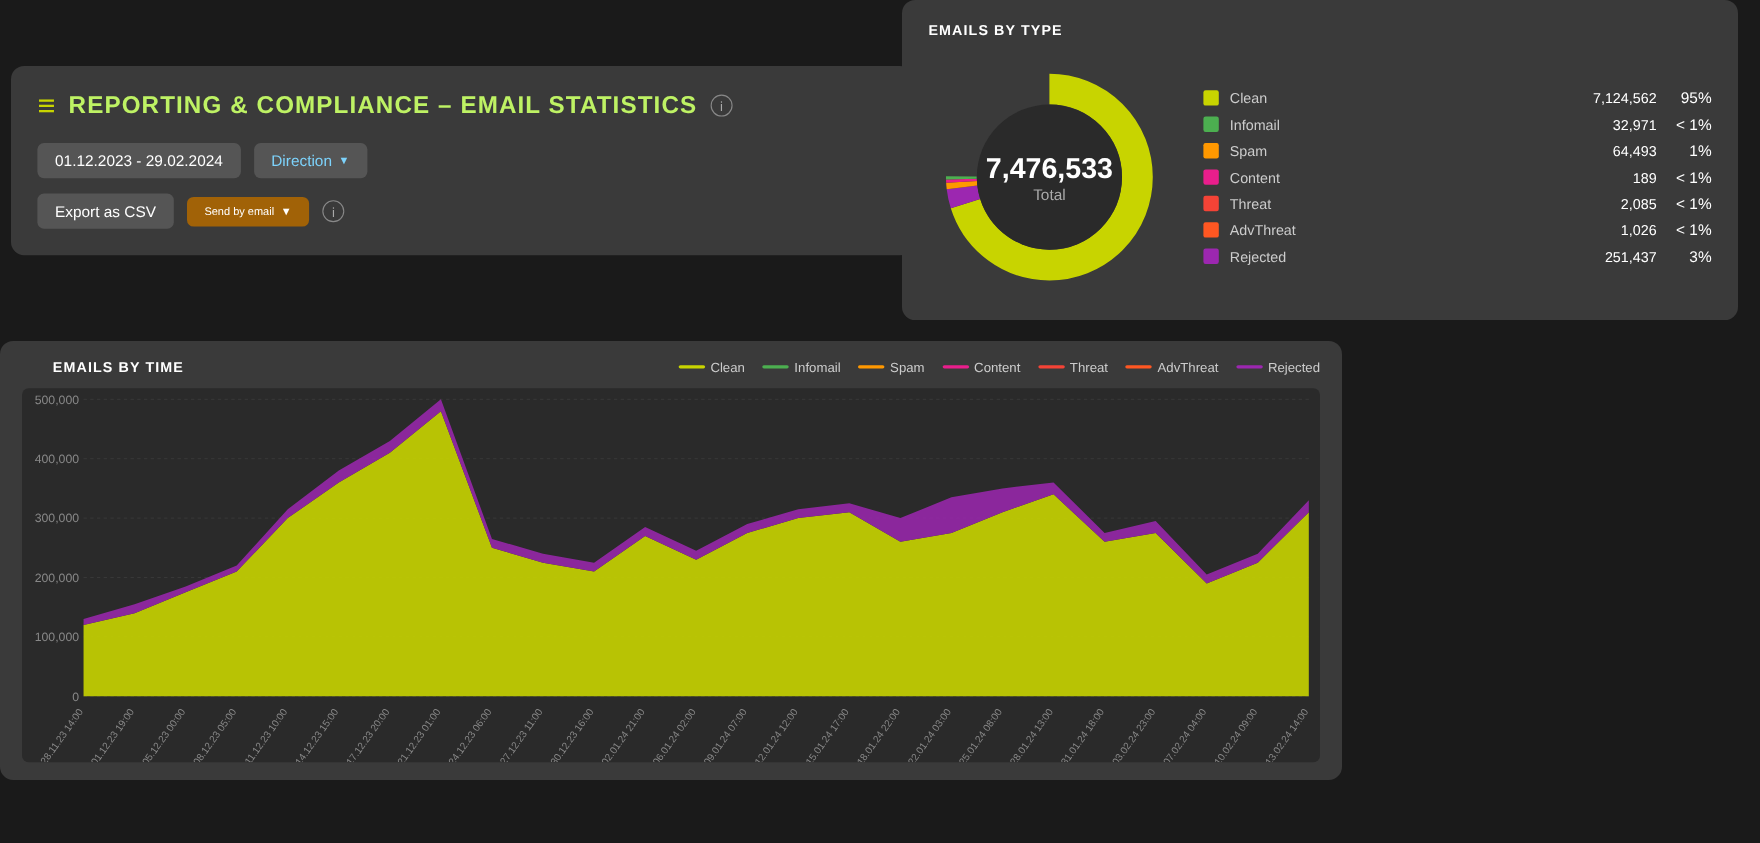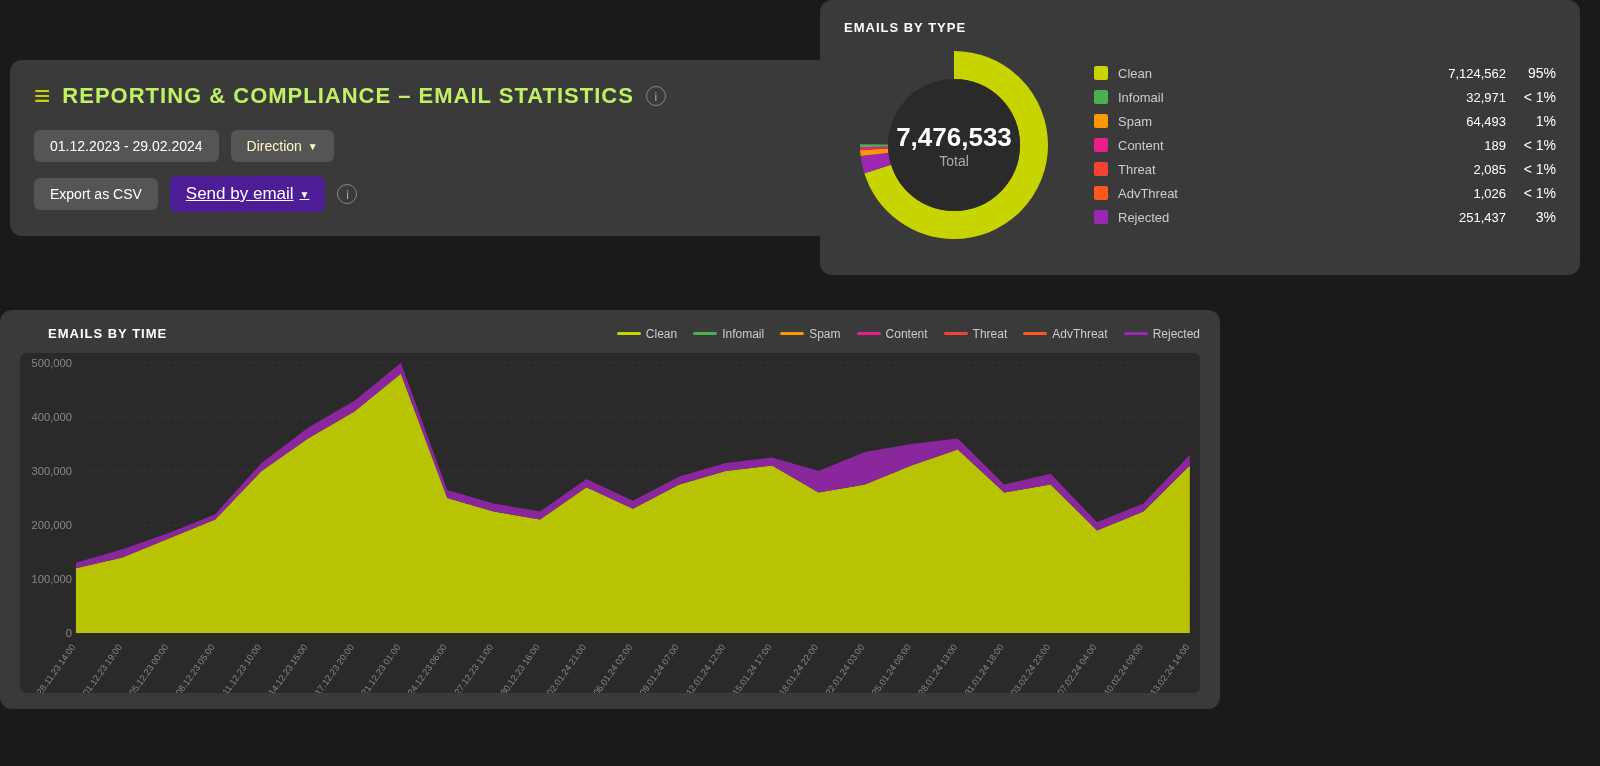--- a/index.html
+++ b/index.html
@@ -64,21 +64,21 @@
       border: none;
       color: #fff;
       padding: 8px 16px;
       border-radius: 6px;
       font-size: 14px;
       cursor: pointer;
     }
     .direction-btn {
       background: #555;
       border: none;
-      color: #fef9c3;
+      color: #7dd3fc;
       padding: 8px 16px;
       border-radius: 6px;
       font-size: 14px;
       cursor: pointer;
       display: flex;
       align-items: center;
       gap: 6px;
     }
     .direction-btn::after {
       content: '▼';
@@ -93,31 +93,30 @@
       background: #555;
       border: none;
       color: #fff;
       padding: 8px 16px;
       border-radius: 6px;
       font-size: 14px;
       cursor: pointer;
       text-align: center;
     }
     .email-btn {
-      background: #4c1d95;
+      background: #a16207;
       border: none;
       color: #fff;
       padding: 8px 16px;
       border-radius: 6px;
-      font-size: 17px;
+      font-size: 10px;
       cursor: pointer;
       display: flex;
       align-items: center;
       gap: 6px;
-      text-decoration: underline;
     }
     .email-btn::after {
       content: '▼';
       font-size: 10px;
     }
 
     
     .emails-type-panel {
       position: absolute;
       top: 0px;
@@ -126,20 +125,21 @@
       background: #3a3a3a;
       border-radius: 12px;
       padding: 20px 24px;
       z-index: 10;
     }
     .panel-title {
       color: #ffffff;
       font-size: 13px;
       font-weight: bold;
       letter-spacing: 1px;
+      margin-bottom: 16px;
       text-transform: uppercase;
     }
     .donut-legend-row {
       display: flex;
       align-items: center;
       gap: 30px;
     }
 
     
     .donut-container {

